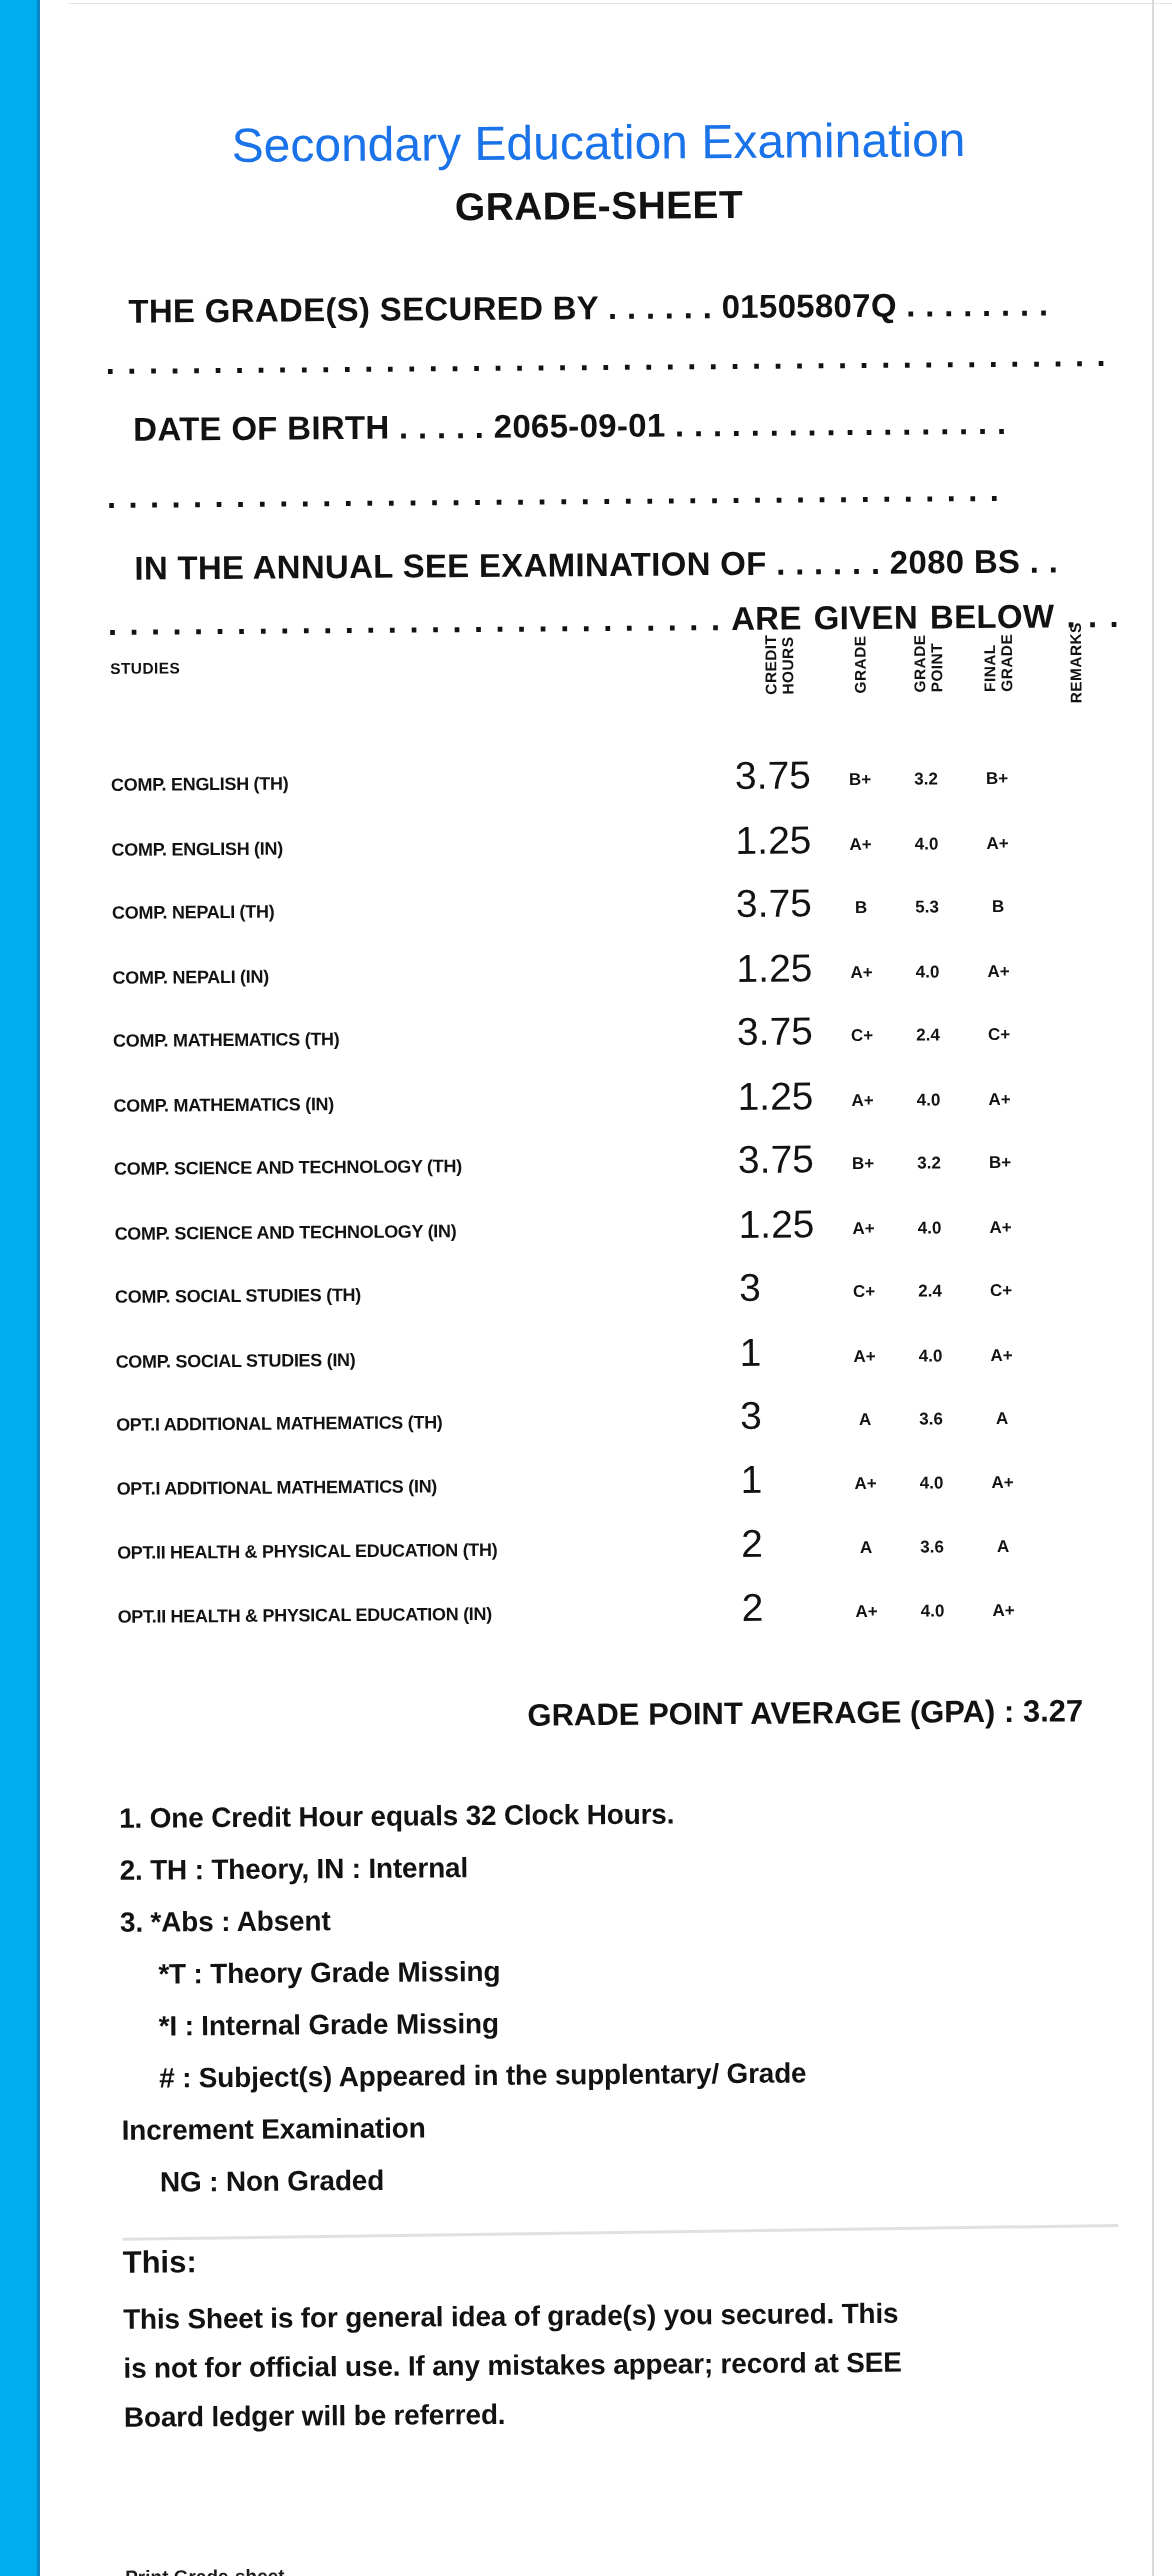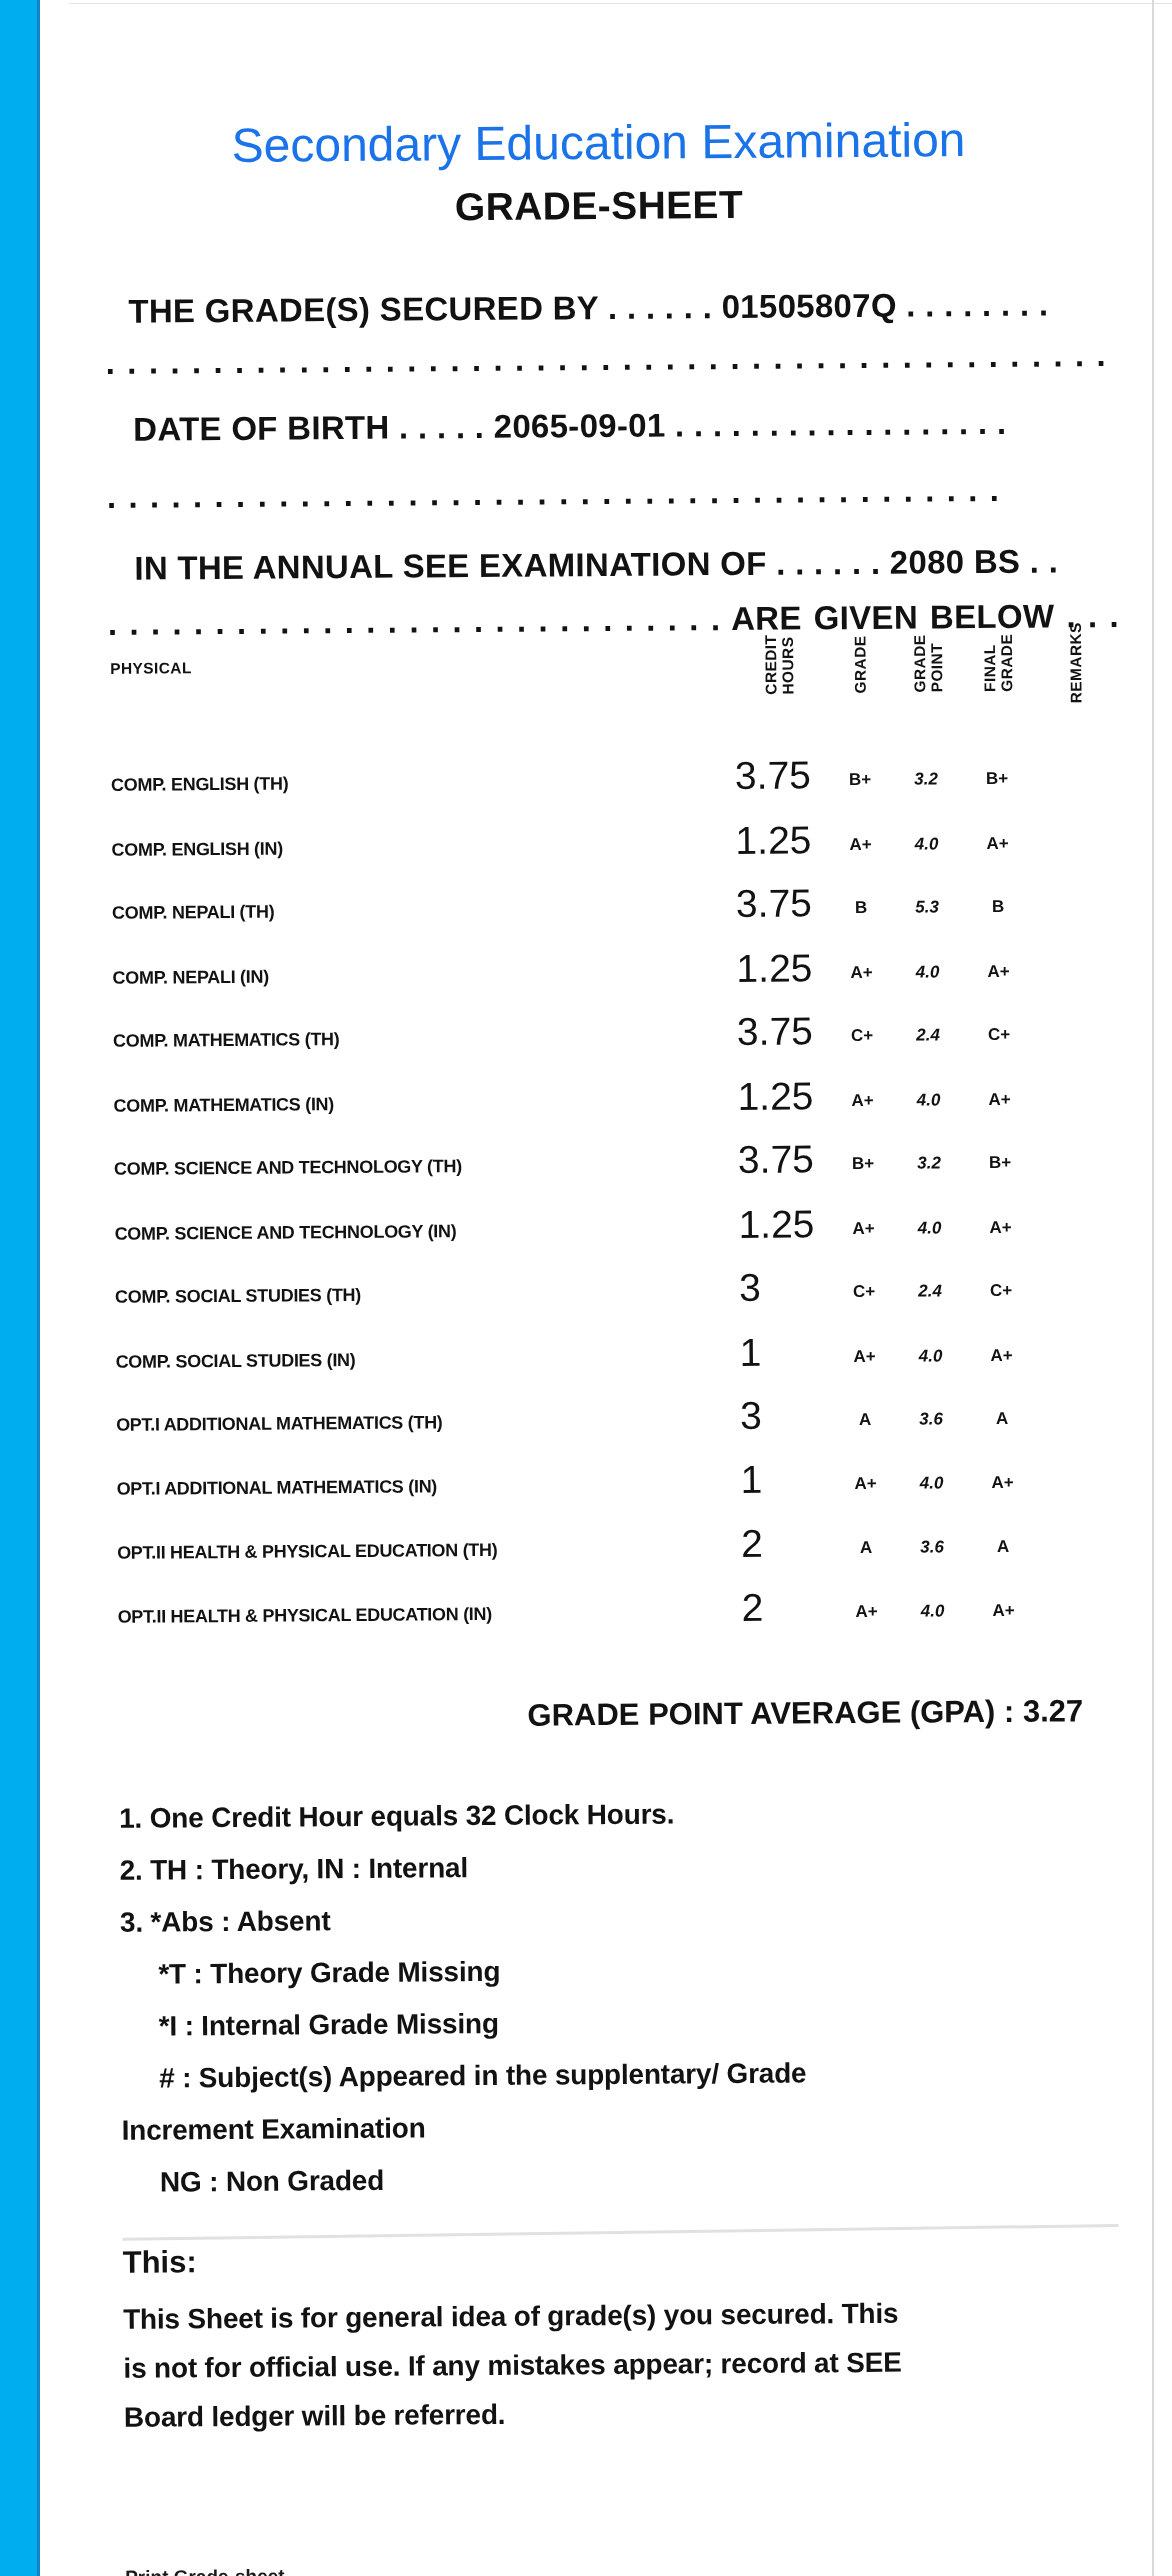--- a/index.html
+++ b/index.html
@@ -93,21 +93,21 @@
   }
   .row .credit {
     left: 680px; top: -13.7px;
     font-size: 39px; font-weight: 400; letter-spacing: 0px;
   }
   .row .grade, .row .point, .row .final, .row .remarks {
     top: 3.4px; width: 60px; text-align: center;
     font-size: 17px; font-weight: 700;
   }
   .row .grade   { left: 775px; }
-  .row .point   { left: 841px; font-style: italic; }
+  .row .point   { left: 841px; }
   .row .final   { left: 912px; }
   .row .remarks { left: 992px; }
 
   .gpa {
     left: 361px; top: 1697px; width: 764px;
     text-align: center;
     font-size: 31px; font-weight: 700; letter-spacing: 0px;
   }
 
   .footnotes {
@@ -156,21 +156,21 @@
     <div class="doc-subtitle">GRADE-SHEET</div>
 
     <div class="fill-line line-secured">THE GRADE(S) SECURED BY . . . . . . 01505807Q . . . . . . . .</div>
     <div class="fill-line dots-1">. . . . . . . . . . . . . . . . . . . . . . . . . . . . . . . . . . . . . . . . . . . . . . .</div>
     <div class="fill-line line-dob">DATE OF BIRTH . . . . . 2065-09-01 . . . . . . . . . . . . . . . . . .</div>
     <div class="fill-line dots-2">. . . . . . . . . . . . . . . . . . . . . . . . . . . . . . . . . . . . . . . . . .</div>
     <div class="fill-line line-exam">IN THE ANNUAL SEE EXAMINATION OF . . . . . . 2080 BS . .</div>
     <div class="fill-line line-below">. . . . . . . . . . . . . . . . . . . . . . . . . . . . . ARE GIVEN BELOW . . .</div>
 
     <div class="table">
-      <div class="th-subjects">PHYSICAL</div>
+      <div class="th-subjects">STUDIES</div>
 
       <div class="vh vh-credit">
         <span>CREDIT
 HOURS</span>
       </div>
       <div class="vh vh-grade">
         <span>GRADE</span>
       </div>
       <div class="vh vh-point">
         <span>GRADE

